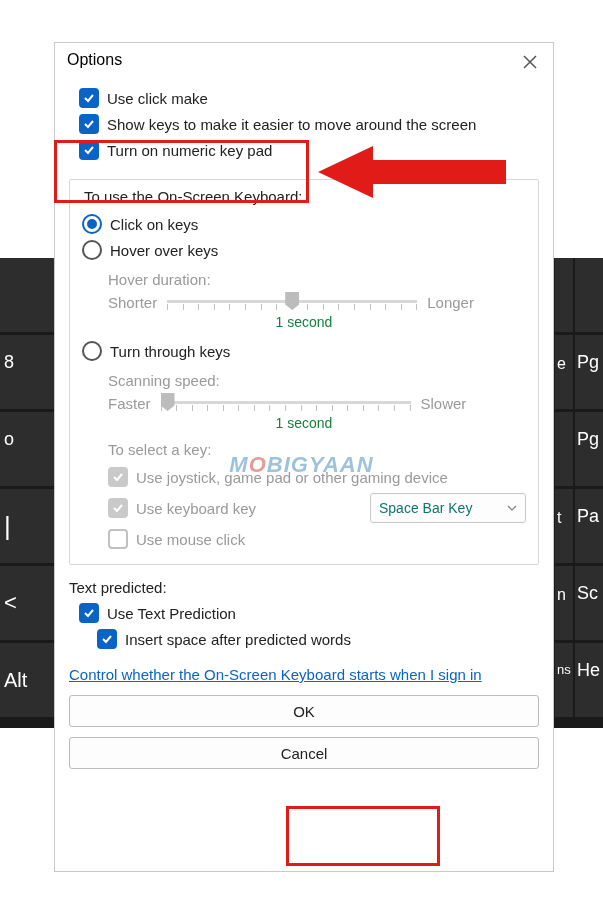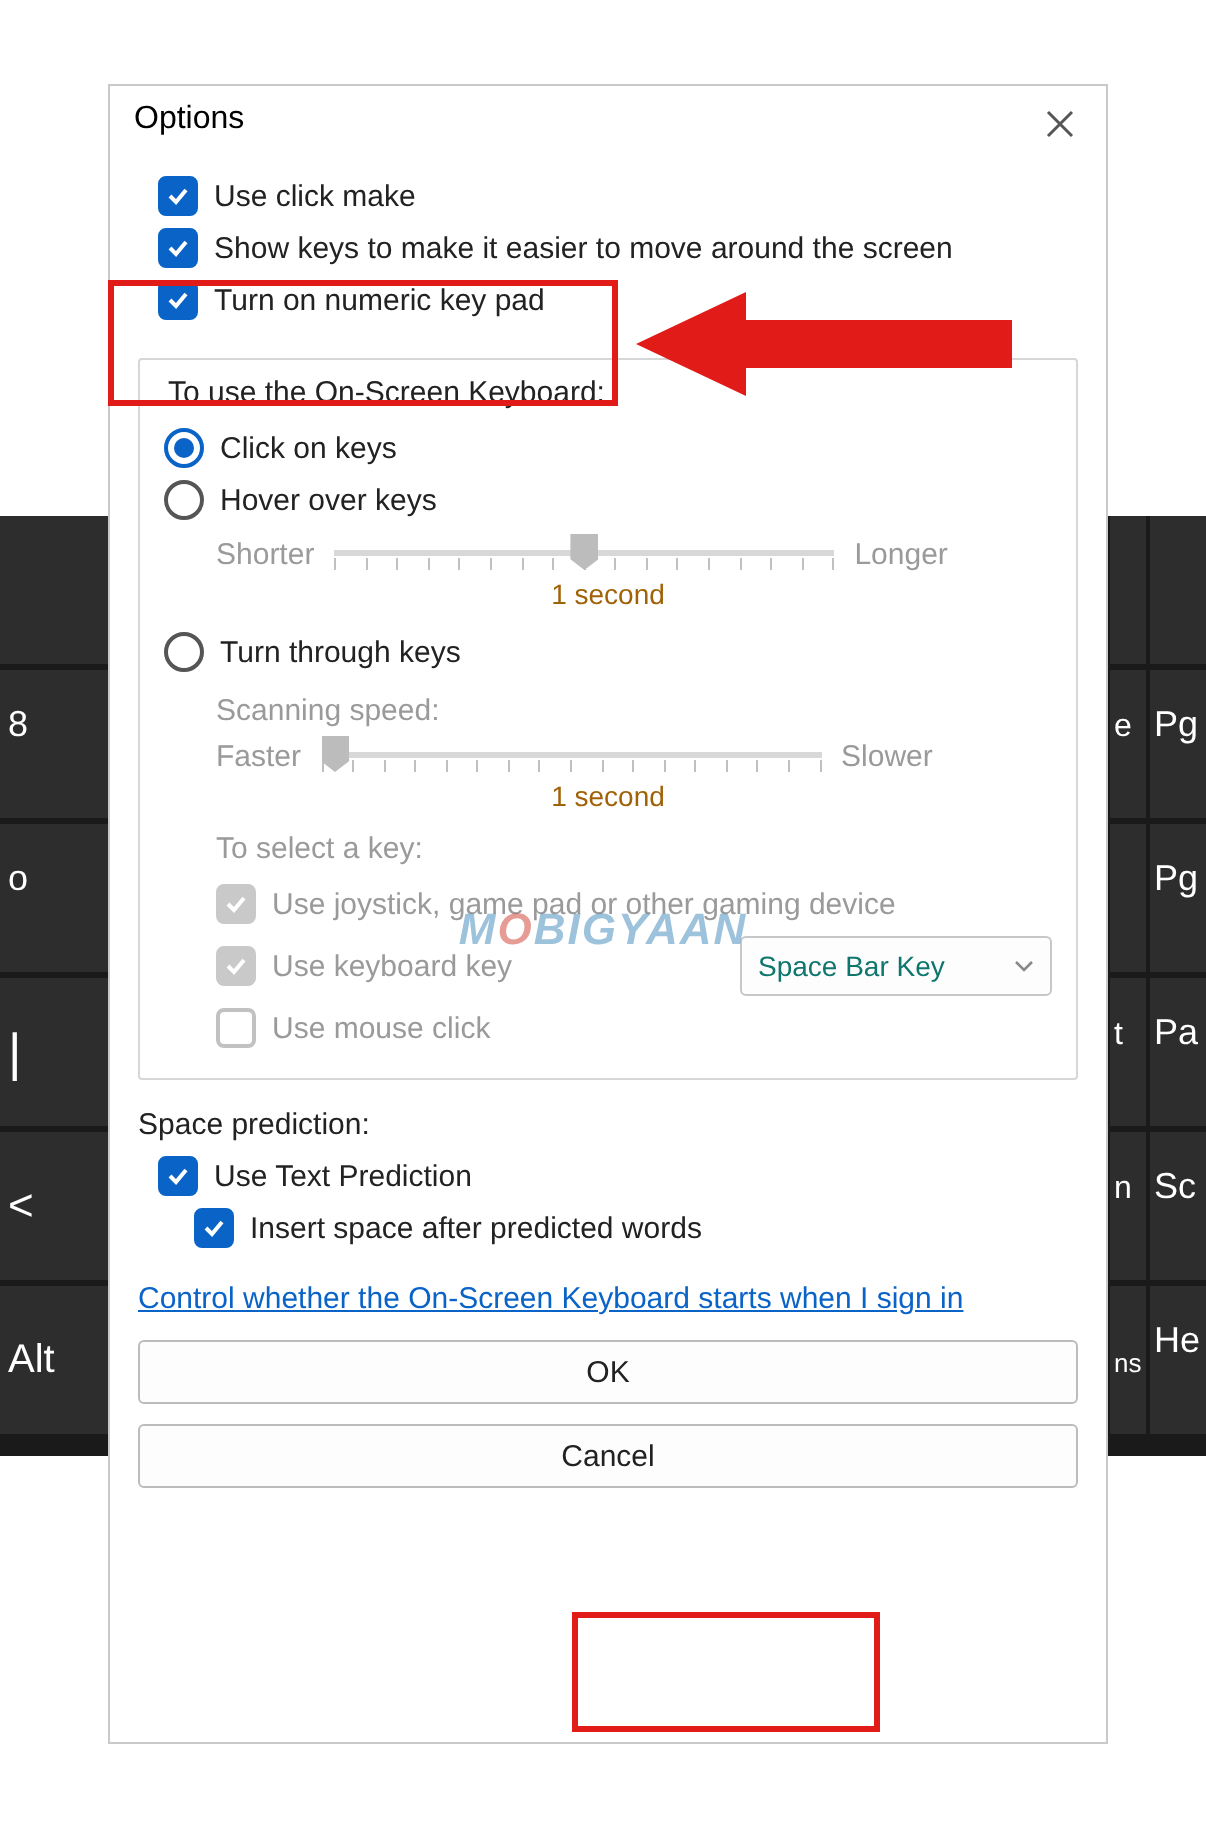--- a/index.html
+++ b/index.html
@@ -200,21 +200,21 @@
     top: 2px;
     width: 14px; height: 18px;
     background: #bcbcbc;
     left: 50%;
     transform: translateX(-50%);
     clip-path: polygon(0 0, 100% 0, 100% 70%, 50% 100%, 0 70%);
   }
   .slider-thumb.start { left: 0; transform: none; }
   .value-txt {
     text-align: center;
-    color: #a16207;
+    color: #15803d;
     font-size: 14px;
     margin-top: -2px;
   }
 
   
   .select {
     border: 1px solid #c7c7c7;
     border-radius: 3px;
     height: 30px;
     min-width: 156px;
@@ -307,21 +307,21 @@
   <div class="osk-key">Sc</div>
   <div class="osk-key">He</div>
 </div>
 
 <div style="position:absolute;left:555px;top:258px;display:flex;flex-direction:column;gap:3px">
   <div class="osk-key" style="width:18px"></div>
   <div class="osk-key" style="width:18px;color:#fff;font-size:16px;padding-bottom:36px">e</div>
   <div class="osk-key" style="width:18px"></div>
   <div class="osk-key" style="width:18px;color:#fff;font-size:16px;padding-bottom:36px">t</div>
   <div class="osk-key" style="width:18px;color:#fff;font-size:16px;padding-bottom:36px">n</div>
-  <div class="osk-key" style="width:18px;color:#fff;font-size:13px;padding-bottom:28px">ns</div>
+  <div class="osk-key" style="width:18px;color:#fff;font-size:13px;padding-bottom:40px">ns</div>
 </div>
 
 <div class="dialog-shadow">
   <div class="titlebar">
     <span class="title">Options</span>
     <span class="close-x">
       <svg viewBox="0 0 14 14">
           <path d="M1 1 L13 13 M13 1 L1 13" stroke="#555" stroke-width="1.5" fill="none"></path>
         </svg>
     </span>
@@ -362,20 +362,21 @@
       <div class="row">
         <span class="radio selected"></span>
         <span>Click on keys</span>
       </div>
 
       <div class="row">
         <span class="radio"></span>
         <span>Hover over keys</span>
       </div>
 
+      <div class="indent-2 disabled-text" style="margin-top:8px">Hover duration:</div>
       <div class="slider-wrap indent-2">
         <span class="disabled-text">Shorter</span>
         <div class="slider">
           <div class="slider-track"></div>
           <div class="slider-ticks">
               <span></span>
               <span></span>
               <span></span>
               <span></span>
               <span></span>
@@ -459,21 +460,21 @@
             </svg>
         </span>
       </div>
 
       <div class="row indent-2">
         <span class="cb disabled empty"></span>
         <span class="disabled-text">Use mouse click</span>
       </div>
     </div>
 
-    <div class="section-label">Space prediction:</div>
+    <div class="section-label">Text predicted:</div>
     <div class="row indent-1">
       <span class="cb">
         <svg viewBox="0 0 12 12">
             <path d="M2 6 L5 9 L10 3" stroke="#fff" stroke-width="2" fill="none"></path>
           </svg>
       </span>
       <span>Use Text Prediction</span>
     </div>
     <div class="row indent-2">
       <span class="cb">

